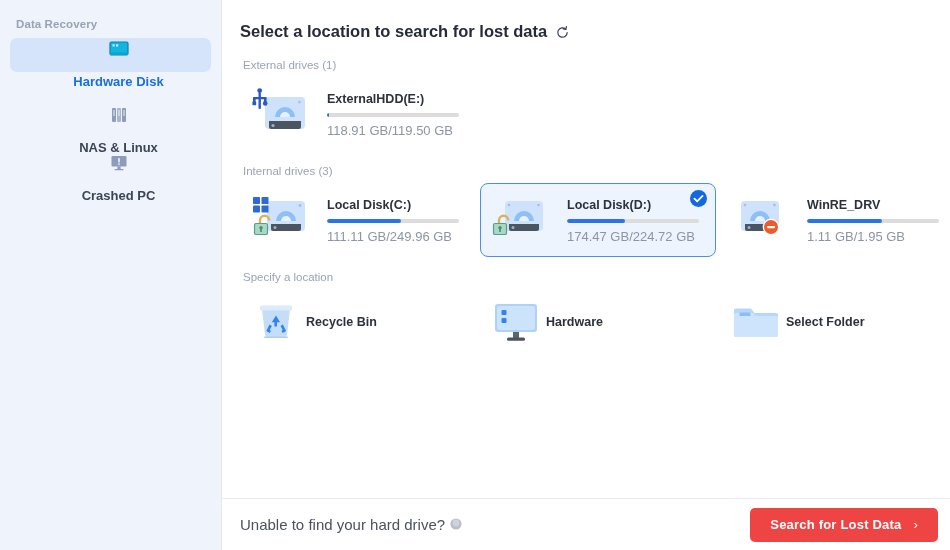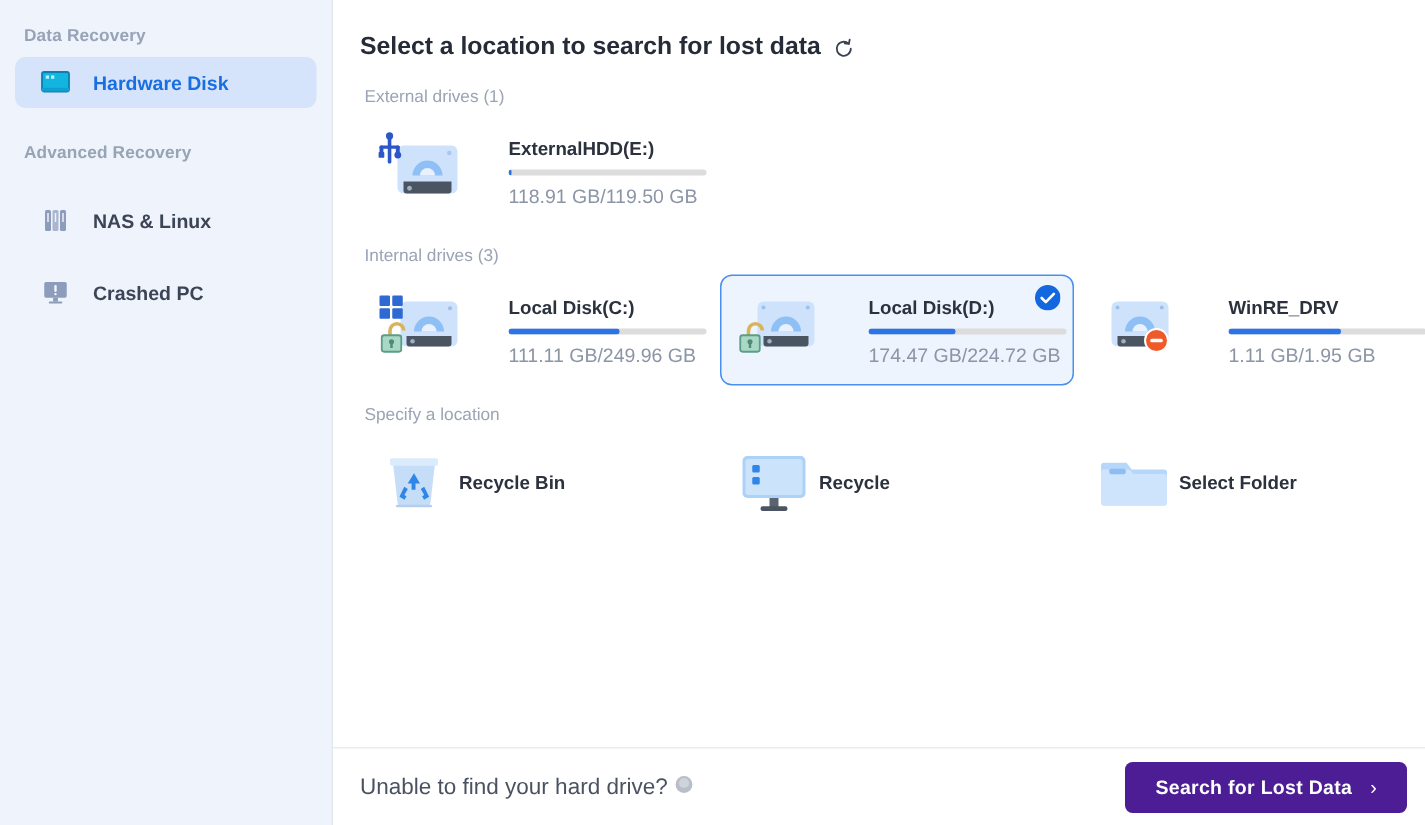--- a/index.html
+++ b/index.html
@@ -35,20 +35,21 @@
   }
   .side-item {
     display: flex;
     align-items: center;
     height: 34px;
     margin: 0 10px;
     border-radius: 7px;
     padding-left: 16px;
     gap: 14px;
     cursor: pointer;
+    flex-direction: column;
   }
   .side-item.active {
     background: #d6e4fb;
   }
   .side-item .side-label {
     font-size: 13px;
     color: #3c4456;
     font-weight: bold;
   }
   .side-item.active .side-label { color: #1a6fe0; }
@@ -91,21 +92,21 @@
     margin: 0 0 6px 3px;
   }
   .drive-grid {
     display: grid;
     grid-template-columns: 236px 236px 236px;
     column-gap: 4px;
   }
   .drive-card {
     display: flex;
     align-items: center;
-    gap: 28px;
+    gap: 16px;
     padding: 10px 10px 10px 10px;
     border: 1.5px solid transparent;
     border-radius: 8px;
     position: relative;
     cursor: pointer;
     height: 74px;
   }
   .drive-card.selected {
     background: #edf4fe;
     border-color: #4a8ff0;
@@ -182,21 +183,21 @@
   .help-link {
     font-size: 15px;
     color: #4c5costa;
     color: #4a5261;
     display: flex;
     align-items: center;
     gap: 5px;
     cursor: pointer;
   }
   .search-btn {
-    background: #4c1d95;
+    background: #ef4444;
     color: #fff;
     border: none;
     border-radius: 5px;
     height: 34px;
     padding: 0 20px;
     font-size: 13px;
     font-weight: bold;
     font-family: "Liberation Sans", sans-serif;
     display: flex;
     align-items: center;
@@ -224,21 +225,20 @@
           <rect x="4.5" y="6.3" width="2.2" height="2.2" fill="#bdf0ff"></rect>
           <rect x="8" y="6.3" width="2.2" height="2.2" fill="#bdf0ff"></rect>
           <rect x="2" y="14.5" width="18" height="2.5" fill="#0f9fd0"></rect>
         </svg>
       </span>
       <span class="side-label">Hardware Disk</span>
     </div>
 
     <div class="side-gap"></div>
 
-    <div class="side-group-label">Advanced Recovery</div>
 
 
     <div class="side-item spaced">
       <span class="ico">
         <svg width="22" height="22" viewBox="0 0 22 22">
           <rect x="4" y="4" width="4" height="14" rx="1" fill="#8e9cbb"></rect>
           <rect x="9" y="4" width="4" height="14" rx="1" fill="#aab6cf"></rect>
           <rect x="14" y="4" width="4" height="14" rx="1" fill="#8e9cbb"></rect>
           <rect x="5.5" y="6" width="1" height="6" fill="#edf1f8"></rect>
           <rect x="10.5" y="6" width="1" height="6" fill="#edf1f8"></rect>
@@ -432,21 +432,21 @@
           <div class="loc-icon-wrap">
             <svg width="48" height="44" viewBox="0 0 48 44">
               <rect x="3" y="4" width="42" height="28" rx="3.2" fill="#aed2f7"></rect>
               <rect x="5" y="6" width="38" height="24" rx="2.2" fill="#cbe3fb"></rect>
               <rect x="9.5" y="10" width="5" height="5" rx="1" fill="#2f86e8"></rect>
               <rect x="9.5" y="18" width="5" height="5" rx="1" fill="#2f86e8"></rect>
               <rect x="21" y="32" width="6" height="6" fill="#5a6573"></rect>
               <rect x="15" y="37.5" width="18" height="3.2" rx="1.5" fill="#4a5561"></rect>
             </svg>
           </div>
-          <span class="loc-label">Recycle</span>
+          <span class="loc-label">Hardware</span>
         </div>
 
         <div class="loc-card">
           <div class="loc-icon-wrap">
             <svg width="46" height="40" viewBox="0 0 46 40">
               <path d="M3 6.5h15l3.5 4.5H43a2 2 0 0 1 2 2V33a2 2 0 0 1-2 2H3a2 2 0 0 1-2-2V8.5a2 2 0 0 1 2-2z" fill="#b6d7fa"></path>
               <path d="M7 11h13l2.5 3H43a2 2 0 0 1 2 2v17a2 2 0 0 1-2 2H3a2 2 0 0 1-2-2V13a2 2 0 0 1 2-2z" fill="#cde4fc"></path>
               <rect x="6.5" y="10.5" width="11" height="3.6" rx="1.2" fill="#8dbdf2"></rect>
             </svg>
           </div>

